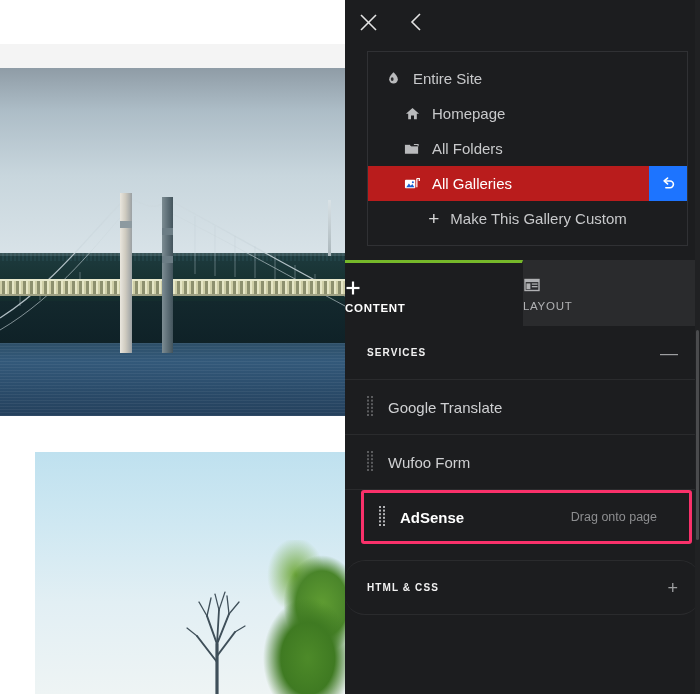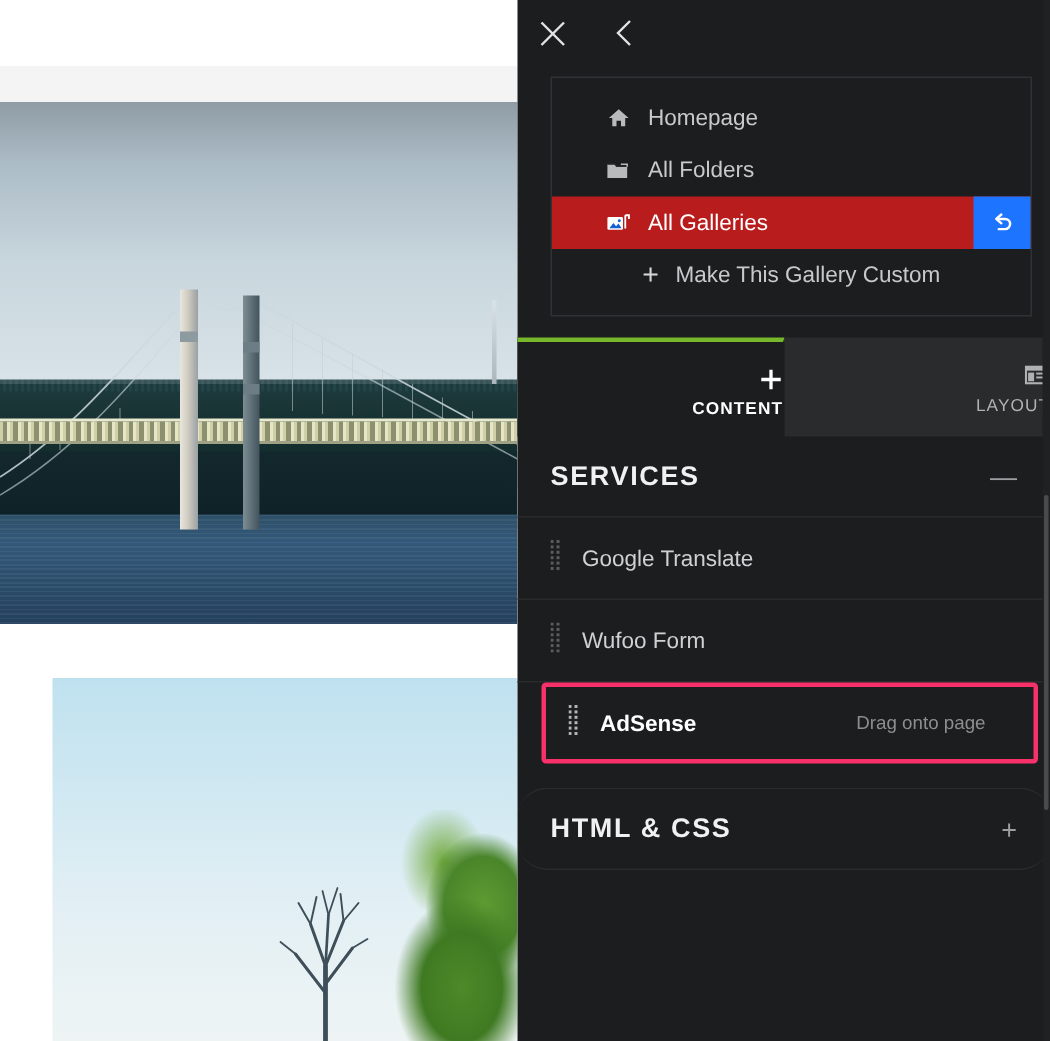--- a/index.html
+++ b/index.html
@@ -165,21 +165,21 @@
   }
   .nav-row.custom .plus {
     font-size: 19px; line-height: 1; margin-right: 11px; color: #d6d6d6;
     font-weight: 400;
   }
 
   
   .tabs { display: flex; height: 66px; margin-top: 14px; position: relative; }
   .tab {
     flex: 1 1 0;
-    display: flex; flex-direction: column; align-items: flex-end; justify-content: center;
+    display: flex; flex-direction: column; align-items: flex-start; justify-content: center;
     background: #2a2b2d;
     border-right: 1px solid #1c1d1f;
     cursor: pointer;
     color: #b0b1b3;
     gap: 6px;
   }
   .tab:last-child { border-right: none; }
   .tab.active {
     background: #1c1d1f;
     color: #ffffff;
@@ -193,21 +193,21 @@
 
   
   .section-head {
     display: flex; align-items: center; justify-content: space-between;
     height: 53px;
     padding: 0 22px 0 22px;
     border-bottom: 1px solid #2a2b2d;
     cursor: pointer;
   }
   .section-head .sh-title {
-    font-size: 18px; font-weight: bold; letter-spacing: 1.1px; color: #f1f1f1;
+    font-size: 10px; font-weight: bold; letter-spacing: 1.1px; color: #f1f1f1;
   }
   .section-head .sh-toggle { color: #9d9ea0; font-size: 18px; line-height: 1; }
 
   .svc-row {
     position: relative;
     display: flex; align-items: center;
     height: 54px;
     padding-left: 22px;
     border-bottom: 1px solid #2a2b2d;
     cursor: pointer;
@@ -323,20 +323,29 @@
       </div>
       <div class="icon-btn back">
         <svg width="14" height="20" viewBox="0 0 14 20">
           <polyline points="11,2 3,10 11,18" fill="none" stroke="#e3e3e3" stroke-width="1.6"></polyline>
         </svg>
       </div>
     </div>
 
     <div class="nav-box">
 
+      <div class="nav-row l1">
+        <span class="nav-ico">
+          <svg width="15" height="15" viewBox="0 0 16 16">
+            <path d="M8 1.2C5.4 3.6 3.4 6 3.4 8.8a4.6 4.6 0 0 0 9.2 0C12.6 6 10.6 3.6 8 1.2z" fill="#b9babc"></path>
+            <ellipse cx="6.6" cy="8.6" rx="1.5" ry="2" fill="#2a2b2d"></ellipse>
+          </svg>
+        </span>
+        <span>Entire Site</span>
+      </div>
 
       <div class="nav-row l2">
         <span class="nav-ico">
           <svg width="15" height="15" viewBox="0 0 16 16">
             <path d="M8 2 L15 8.2 H12.6 V14 H9.6 V10.2 H6.4 V14 H3.4 V8.2 H1 Z" fill="#b9babc"></path>
           </svg>
         </span>
         <span>Homepage</span>
       </div>
 

